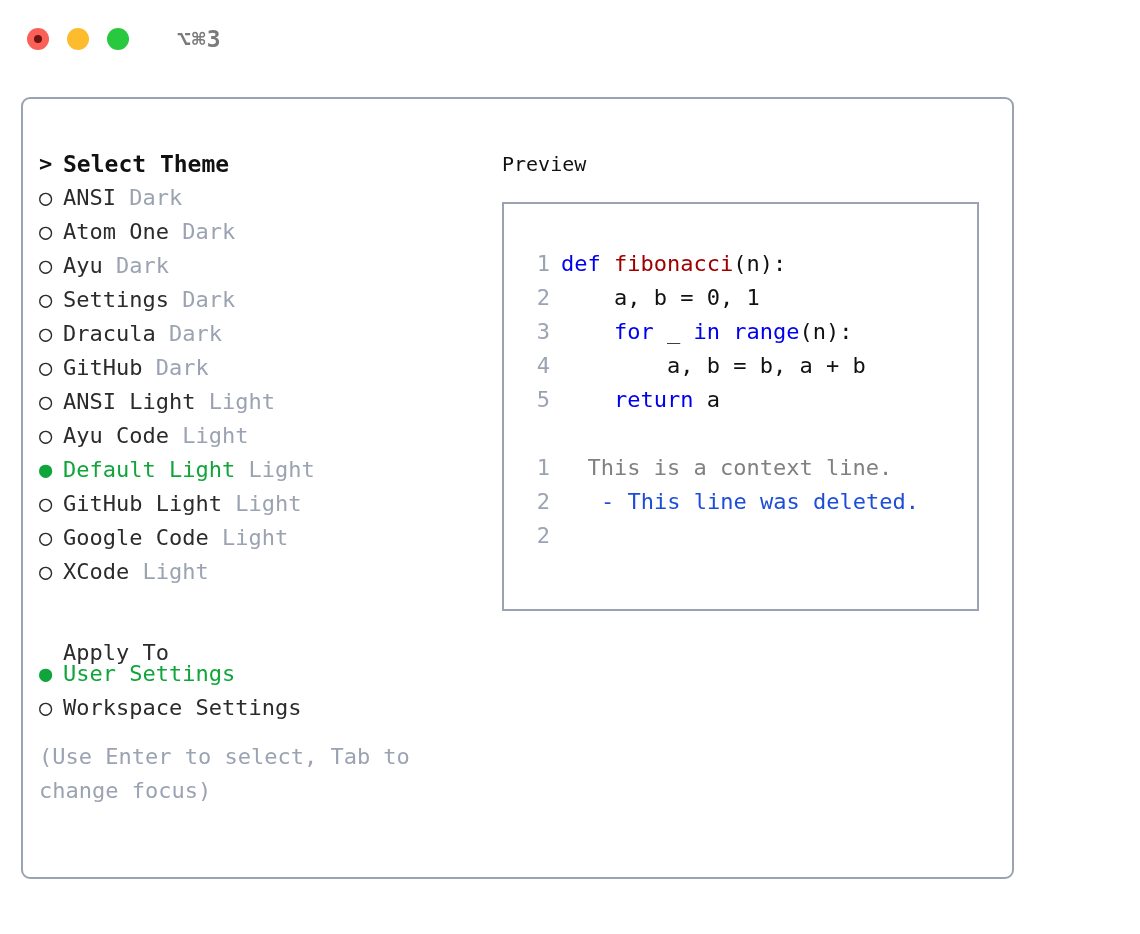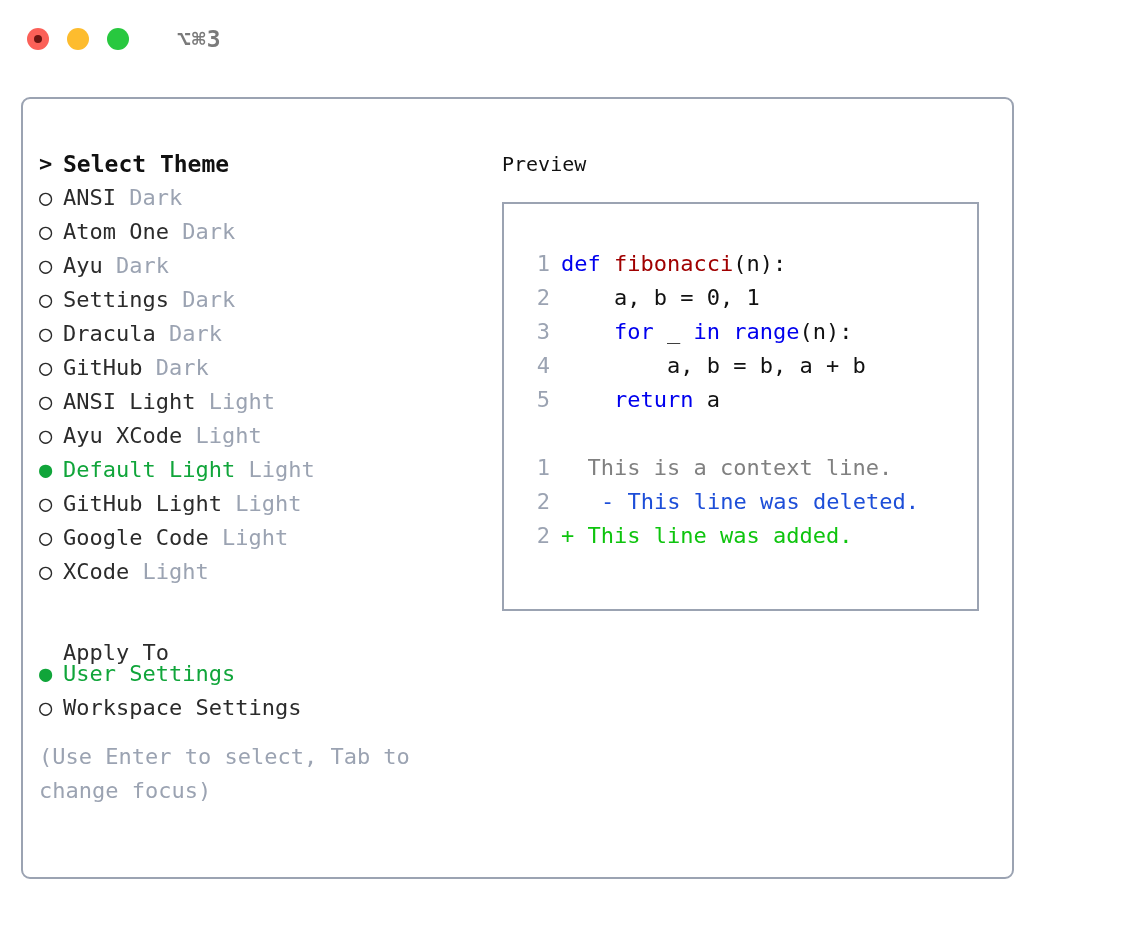--- a/index.html
+++ b/index.html
@@ -241,21 +241,21 @@
       </div>
 
       <div class="row">
         <span class="marker dot-empty">○</span>
         <span class="label-main">ANSI Light</span>
         <span class="label-suffix">&nbsp;</span><span class="label-suffix">Light</span>
       </div>
 
       <div class="row">
         <span class="marker dot-empty">○</span>
-        <span class="label-main">Ayu XCode</span>
+        <span class="label-main">Ayu Code</span>
         <span class="label-suffix">&nbsp;</span><span class="label-suffix">Light</span>
       </div>
 
       <div class="row">
         <span class="marker dot-filled">●</span>
         <span class="label-main sel">Default Light</span>
         <span class="label-suffix">&nbsp;</span><span class="label-suffix">Light</span>
       </div>
 
       <div class="row">
@@ -334,21 +334,20 @@
             <span class="tok-ctx">  This is a context line.</span>
           </div>
 
           <div class="code-line">
             <span class="lineno">2</span>
             <span class="tok-del">- This line was deleted.</span>
           </div>
 
           <div class="code-line">
             <span class="lineno">2</span>
-            <span class="tok-add">+ This line was added.</span>
           </div>
 
         </div>
       </div>
     </div>
 
   </div>
 </div>
 
 </body></html>

